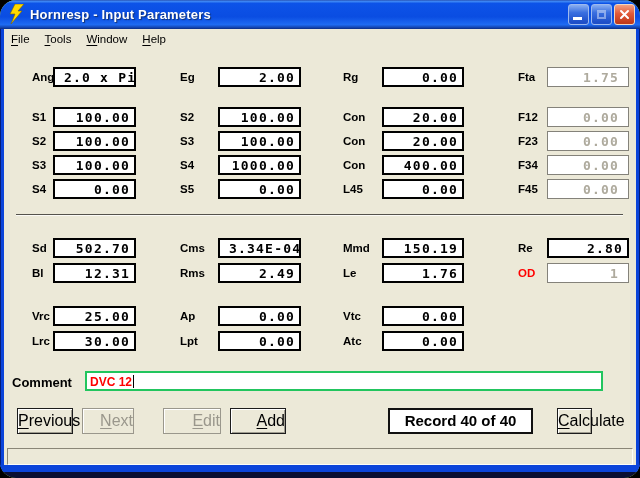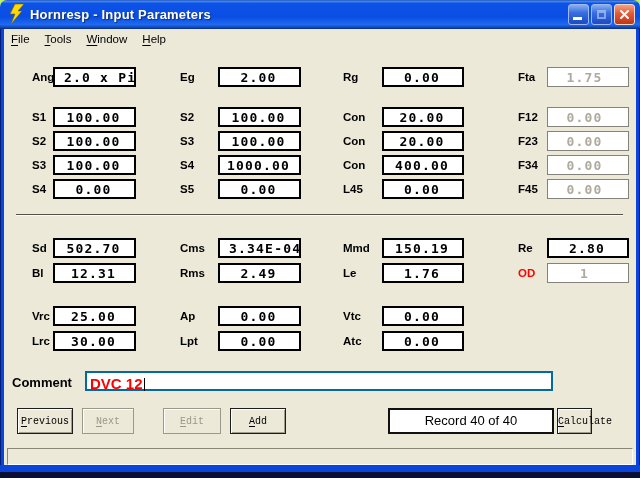--- a/index.html
+++ b/index.html
@@ -1,20 +1,21 @@
 <!DOCTYPE html>
 <html><head>
 <meta charset="utf-8">
 <style>
   * { margin:0; padding:0; box-sizing:border-box; }
   body { background:#000; }
   .screen {
     position:relative; width:640px; height:478px; overflow:hidden;
     background:#bef264;
     font-family:"Liberation Sans", sans-serif;
+    border-radius:16px;
   }
   
   .titlebar {
     position:absolute; left:0; top:0; width:640px; height:29px;
     border-radius:7px 7px 0 0;
     background:linear-gradient(180deg,#2a55b4 0%,#3c85f4 5%,#0d53e8 12%,#0a4de2 58%,#1e6bf2 85%,#1240a8 96%,#0a2c80 100%);
   }
   .app-icon { position:absolute; left:8px; top:4px; width:18px; height:21px; }
   .title {
     position:absolute; left:30px; top:7px; color:#fff; font-weight:bold;
@@ -51,57 +52,58 @@
   u { text-decoration:underline; text-underline-offset:1.5px; }
   
   .prow { position:absolute; left:0; width:640px; height:20px; }
   .lbl { position:absolute; top:4px; font-size:11.5px; font-weight:bold; color:#000; white-space:nowrap; }
   .lbl.red { color:#f00; }
   .fld {
     position:absolute; top:0; height:20px; background:#fff;
     border:2px solid #000;
     font-family:"DejaVu Sans Mono", monospace; font-weight:bold;
     font-size:13px; letter-spacing:1.2px; color:#000;
-    text-align:center; padding:1px 4px 0 2px; line-height:16px;
+    text-align:right; padding:1px 4px 0 2px; line-height:16px;
     white-space:nowrap; overflow:hidden;
   }
   .fld.alignL { text-align:left; padding-left:9px; padding-right:1px; }
   .fld.dis { border:1px solid #84827a; color:#aeaa9d; padding-top:2px; padding-right:9px; }
   .c1l{left:14px;margin-left:18px;}  .c1f{left:53px;  width:83px;}
   .c2l{left:180px;} .c2f{left:218px; width:83px;}
   .c3l{left:343px;} .c3f{left:382px; width:82px;}
   .c4l{left:506px;padding-left:12px;} .c4f{left:547px; width:82px;}
   .separator {
     position:absolute; left:16px; top:214px; width:607px; height:2px;
     border-top:1px solid #55534c; border-bottom:1px solid #fbfaf6;
   }
   
   .comment-row { position:absolute; left:0; top:371px; width:640px; height:20px; }
   .comment-lbl { position:absolute; left:12px; top:4px; font-size:13px; font-weight:bold; }
   .comment-fld {
-    position:absolute; left:85px; top:0; width:468px; height:20px;
-    background:#fff; border:2px solid #0369a1; padding:2px 3px 0 3px;
-    font-size:15px; font-weight:bold; color:#f00; white-space:nowrap;
+    position:absolute; left:85px; top:0; width:518px; height:20px;
+    background:#fff; border:2px solid #22c55e; padding:2px 3px 0 3px;
+    font-size:12px; font-weight:bold; color:#f00; white-space:nowrap;
   }
   .caret { display:inline-block; width:1px; height:13px; background:#000; margin-left:1px; vertical-align:-2px; }
   
   .btn {
     position:absolute; top:408px; height:26px; background:#ece9d8;
-    border:1px solid #1c1c1c; font-family:Liberation Mono, monospace;
-    font-size:10px; color:#000;
+    border:1px solid #1c1c1c; font-family:Liberation Sans, sans-serif;
+    font-size:16px; color:#000;
     box-shadow:inset 1px 1px 0 #ffffff, inset -1px -1px 0 #a09d90;
+    text-align:right;
   }
   .btn.disabled {
     border:1px solid #9a978c; color:#9a978c;
     box-shadow:inset 1px 1px 0 #fff;
   }
   .record-box {
-    position:absolute; left:388px; top:408px; width:166px; height:26px;
+    position:absolute; left:388px; top:408px; width:145px; height:26px;
     background:#fff; border:2px solid #111; text-align:center;
-    font-size:13px; font-weight:normal; line-height:22px; color:#000;
+    font-size:15px; font-weight:bold; line-height:22px; color:#000;
   }
   .statusbar {
     position:absolute; left:7px; top:448px; width:626px; height:17px;
     background:#ece9d8;
     border:1px solid; border-color:#8a8677 #fdfdf8 #fdfdf8 #8a8677;
   }
 </style>
 </head>
 <body>
 

